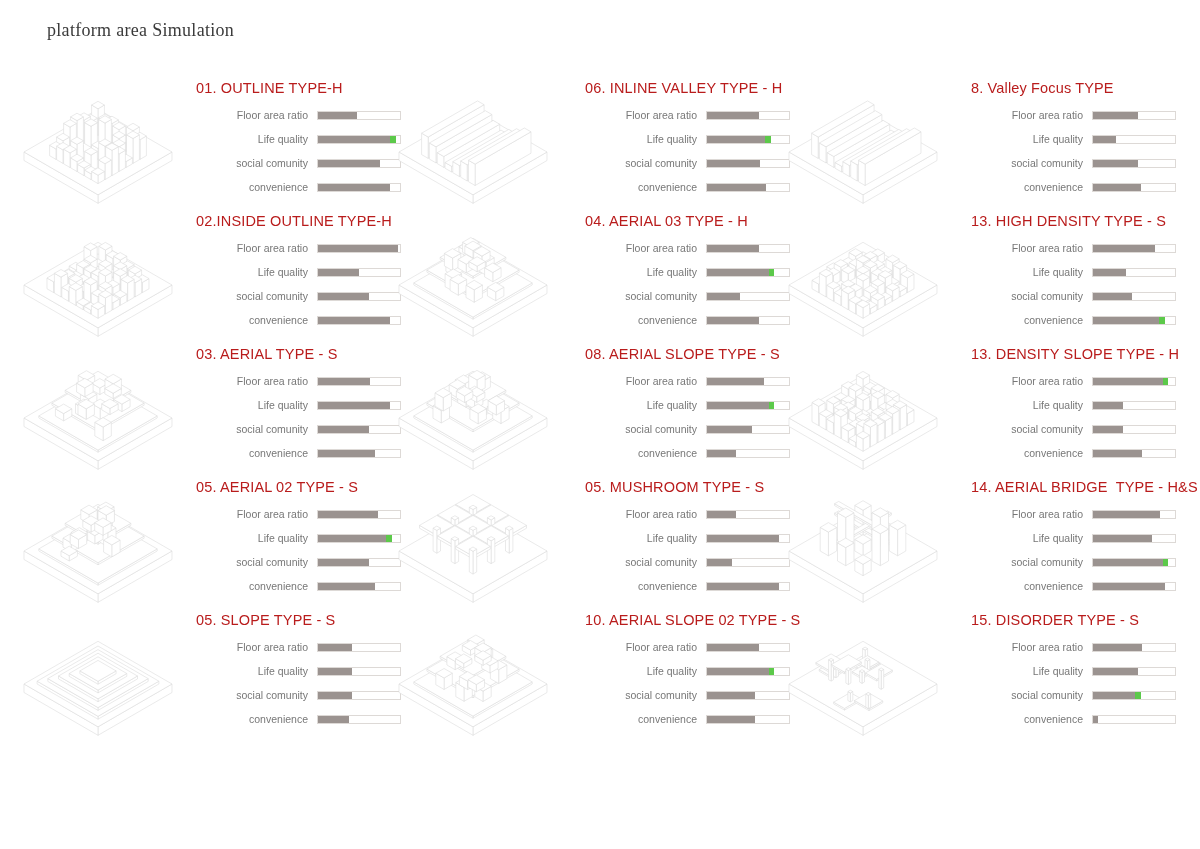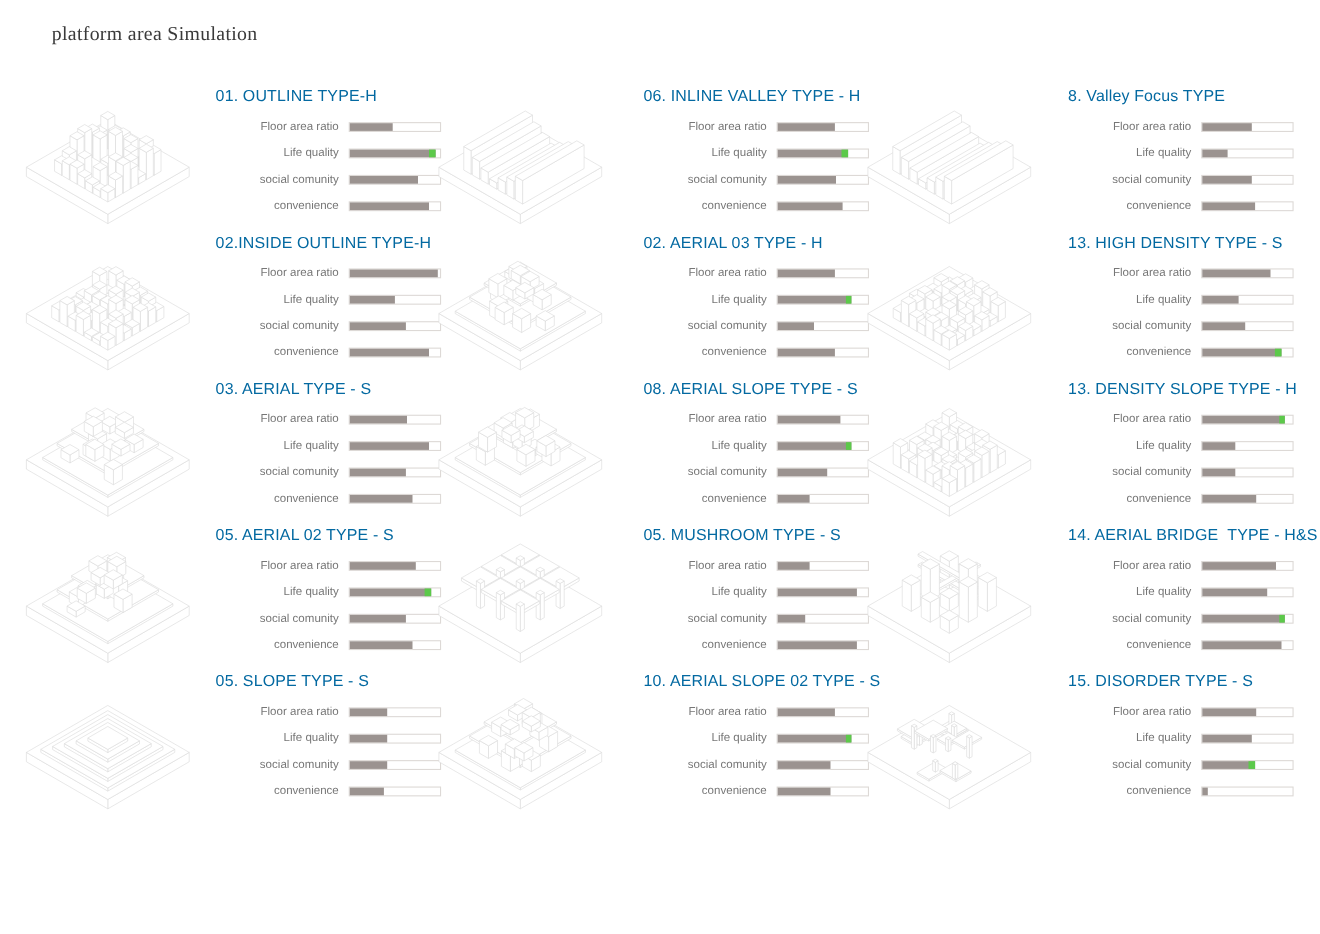--- a/index.html
+++ b/index.html
@@ -68,21 +68,21 @@
     position: absolute;
     top: 0;
     width: 215px;
   }
   .col-0 .metrics { left: 186px; }
   .col-1 .metrics { left: 200px; }
   .col-2 .metrics { left: 196px; }
 
   .panel-title {
     font-size: 14.5px;
-    color: #0369a1;
+    color: #b91c1c;
     letter-spacing: 0.15px;
     white-space: pre;
     line-height: 16px;
     margin: 0 0 7px 0;
     font-weight: 400;
   }
 
   .bar-row {
     display: flex;
     align-items: center;
@@ -795,21 +795,21 @@
             <polygon points="92.1,43.7 100.3,48.5 92.1,53.2 83.9,48.5" fill="#ffffff" fill-opacity="1" stroke="#dcdcdc" stroke-width="0.6"></polygon>
             <polygon points="118.9,74.2 118.9,83.0 110.7,87.7 110.7,78.9" fill="#ffffff" fill-opacity="1" stroke="#dcdcdc" stroke-width="0.6"></polygon>
             <polygon points="102.4,74.2 102.4,83.0 110.7,87.7 110.7,78.9" fill="#ffffff" fill-opacity="1" stroke="#dcdcdc" stroke-width="0.6"></polygon>
             <polygon points="110.7,69.4 118.9,74.2 110.7,78.9 102.4,74.2" fill="#ffffff" fill-opacity="1" stroke="#dcdcdc" stroke-width="0.6"></polygon>
             <polygon points="97.4,72.1 97.4,84.5 89.2,89.3 89.2,76.8" fill="#ffffff" fill-opacity="1" stroke="#dcdcdc" stroke-width="0.6"></polygon>
             <polygon points="81.0,72.1 81.0,84.5 89.2,89.3 89.2,76.8" fill="#ffffff" fill-opacity="1" stroke="#dcdcdc" stroke-width="0.6"></polygon>
             <polygon points="89.2,67.3 97.4,72.1 89.2,76.8 81.0,72.1" fill="#ffffff" fill-opacity="1" stroke="#dcdcdc" stroke-width="0.6"></polygon>
           </svg>
         </div>
         <div class="metrics">
-          <div class="panel-title">02. AERIAL 03 TYPE - H</div>
+          <div class="panel-title">04. AERIAL 03 TYPE - H</div>
           <div class="bar-row">
             <div class="bar-label">Floor area ratio</div>
             <div class="bar-track">
               <div class="bar-fill" style="width: 63%;"></div>
             </div>
           </div>
           <div class="bar-row">
             <div class="bar-label">Life quality</div>
             <div class="bar-track">
               <div class="bar-fill" style="width: 82%;"></div>

